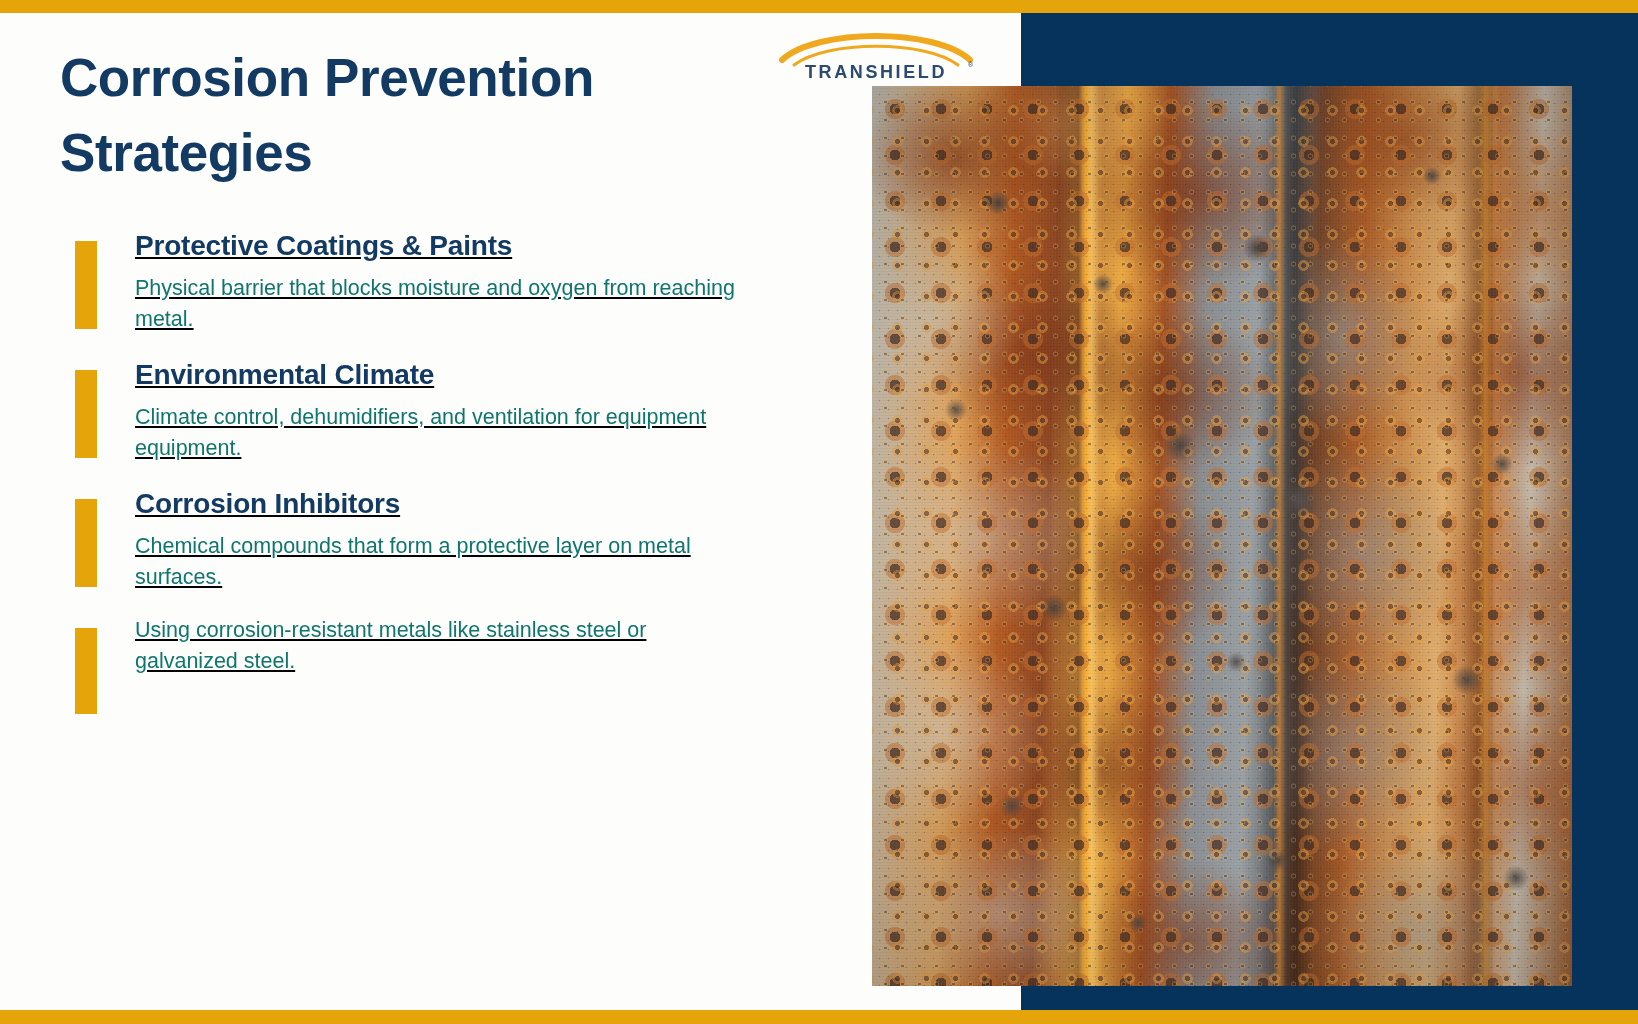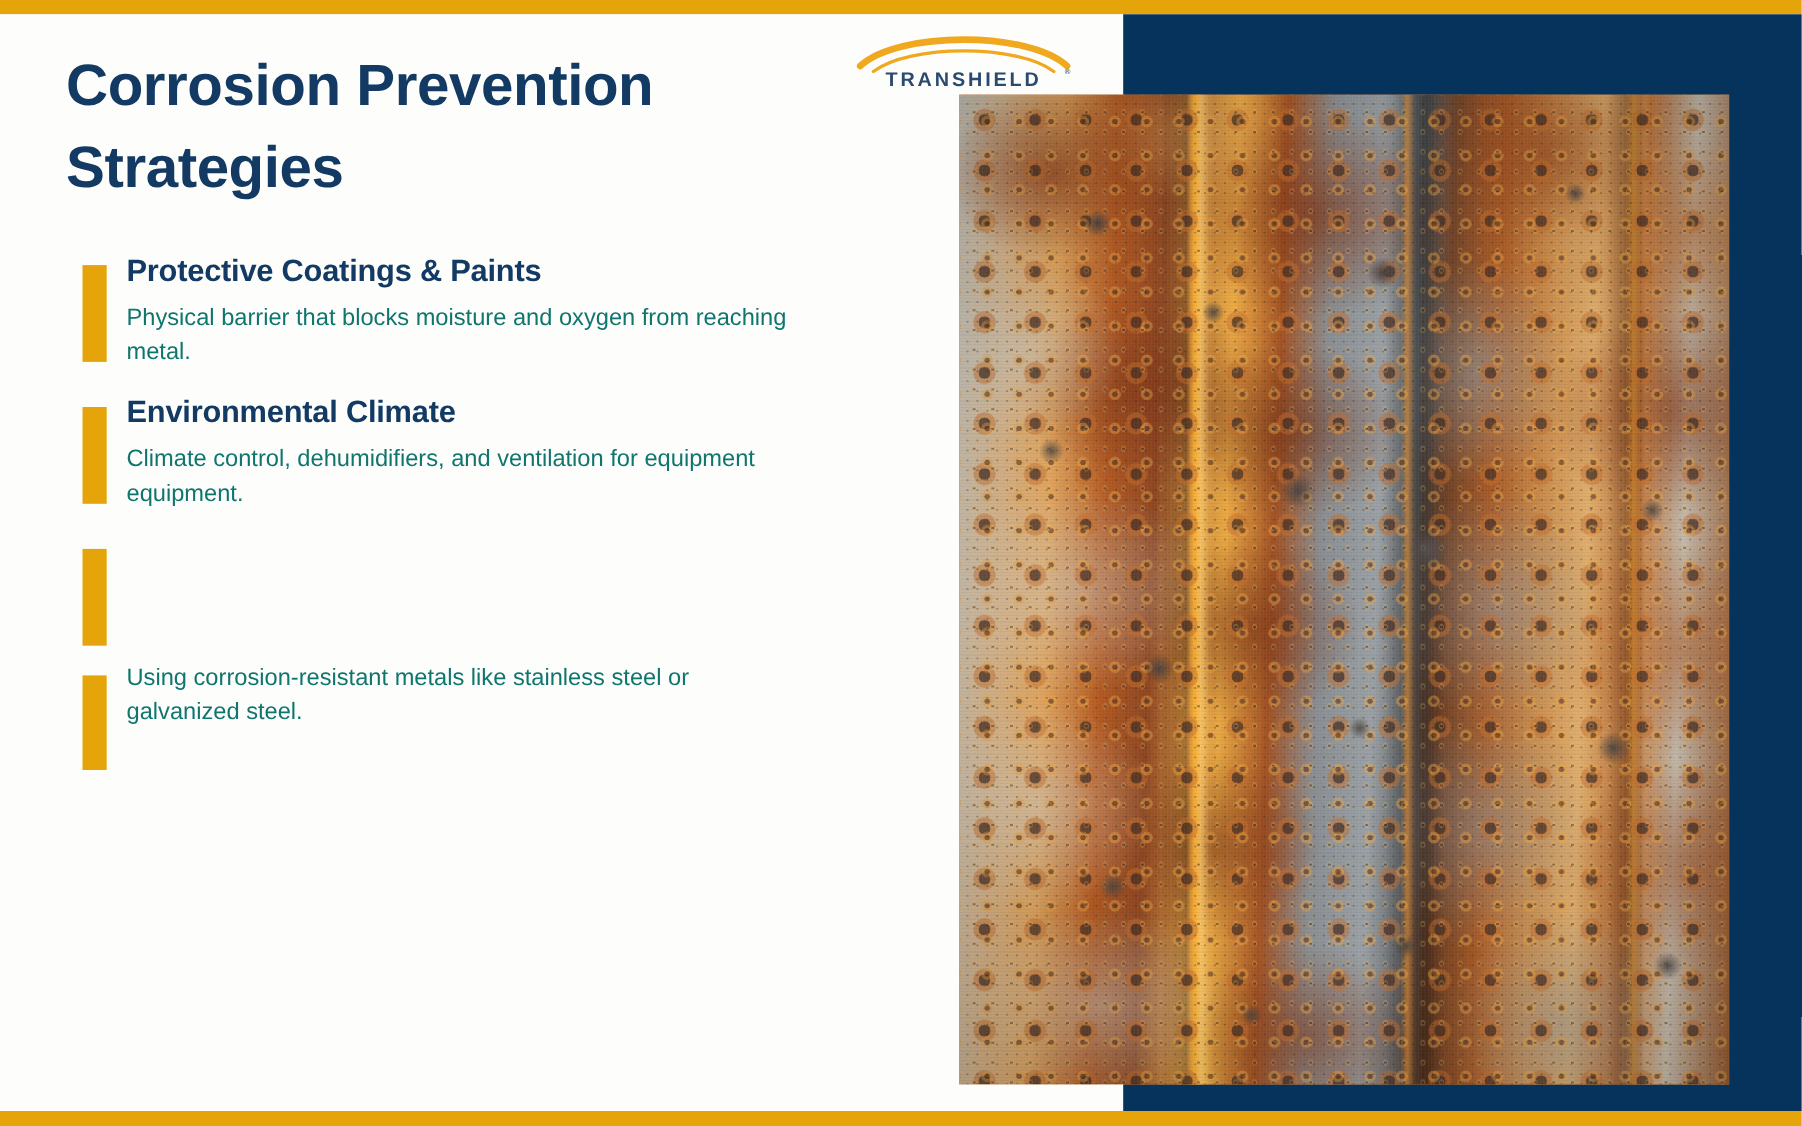--- a/index.html
+++ b/index.html
@@ -69,23 +69,24 @@
   .logo svg { display:block; }
 
   
   .list {
     position:absolute;
     left:75px; top:215px;
     width:700px;
   }
   .item {
     position:relative;
-    padding-left:40px;
+    padding-left:60px;
     margin-bottom:23px;
     min-height:92px;
+    text-decoration:underline;
   }
   .item .accent {
     position:absolute;
     left:0; top:13px;
     width:22px; height:88px;
     background:#e5a50a;
   }
   .item.compact .accent { height:86px; }
   .item h3 {
     color:#123a63;
@@ -255,20 +256,22 @@
 
 
       <div class="item">
         <span class="accent"></span>
         <h3>Environmental Climate</h3>
         <p>Climate control, dehumidifiers, and ventilation for equipment equipment.</p>
       </div>
 
       <div class="item">
         <span class="accent"></span>
+        <h3>Corrosion Inhibitors</h3>
+        <p>Chemical compounds that form a protective layer on metal surfaces.</p>
       </div>
 
       <div class="item compact">
         <span class="accent"></span>
         <p>Using corrosion-resistant metals like stainless steel or galvanized steel.</p>
       </div>
 
     </div>
   </div>
 

